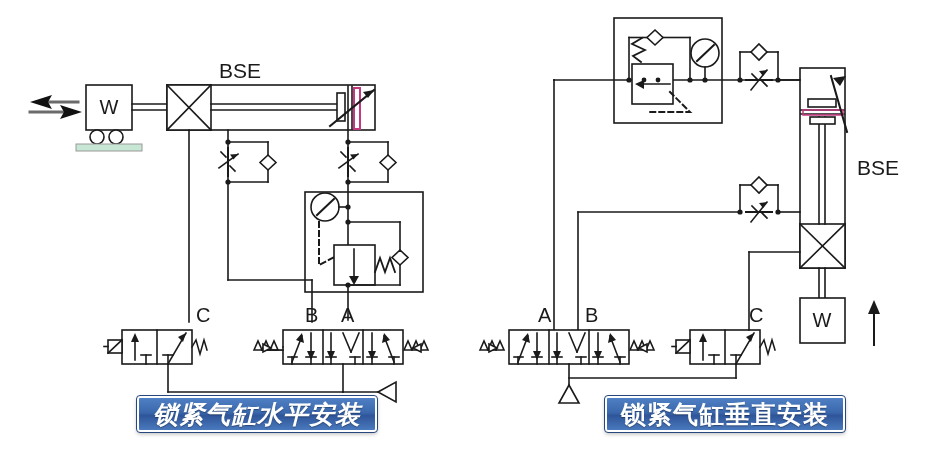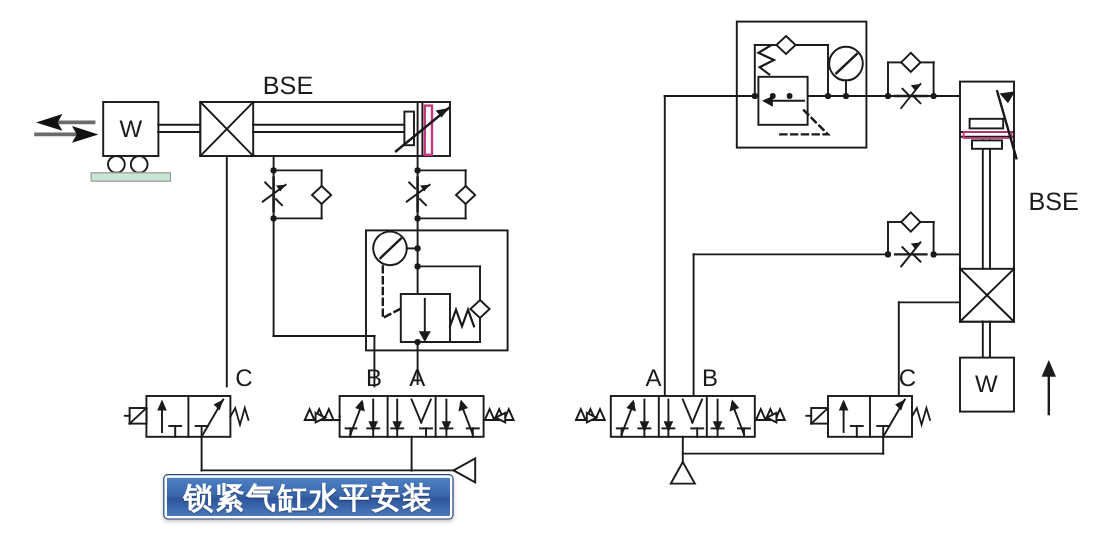--- a/index.html
+++ b/index.html
@@ -36,21 +36,21 @@
     font-weight: bold;
     font-size: 25px;
     letter-spacing: 1px;
     display: flex;
     align-items: center;
     justify-content: center;
     box-shadow: 0 2px 4px rgba(0,0,0,0.28);
     text-shadow: 0 1px 1px rgba(0,0,0,0.35);
     white-space: nowrap;
   }
-  #label-left  { left: 137px; top: 396px; width: 240px; height: 36px; }
+  #label-left  { left: 137px; top: 396px; width: 240px; height: 36px; font-style: italic; }
   #label-right { left: 605px; top: 396px; width: 240px; height: 36px; }
 
   .svg-text {
     font-family: "Liberation Sans", sans-serif;
     fill: #1a1a1a;
   }
 </style>
 </head>
 <body>
 
@@ -438,14 +438,15 @@
         <path d="M569,385 L559,403 L579,403 z" fill="#fff"></path>
         <line x1="736" y1="364" x2="736" y2="378"></line>
         <line x1="569" y1="378" x2="736" y2="378"></line>
       </g>
 
     </g>
   </svg>
 
   <div class="label-box" id="label-left">锁紧气缸水平安装</div>
 
+  <div class="label-box" id="label-right">锁紧气缸垂直安装</div>
 
 </div>
 
 </body></html>

